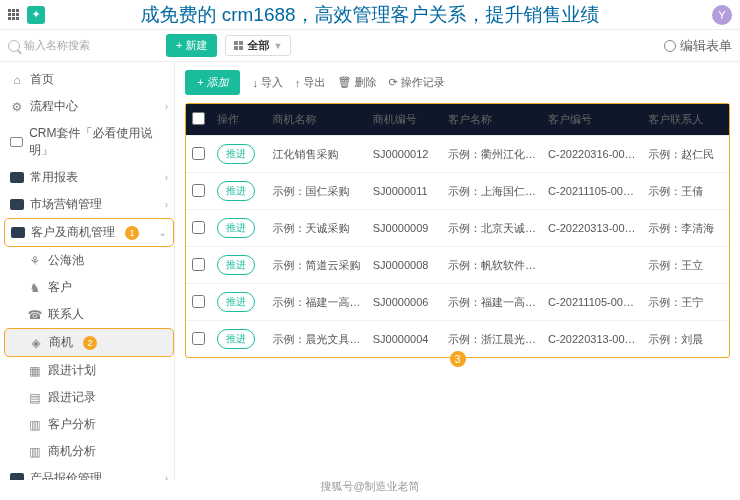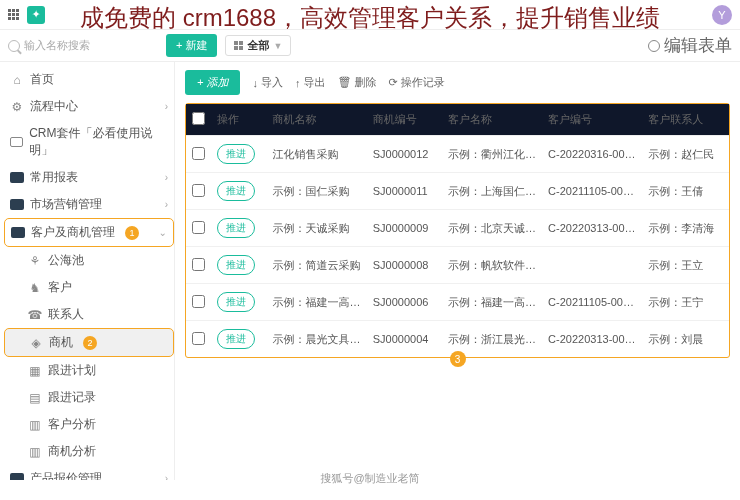--- a/index.html
+++ b/index.html
@@ -1,31 +1,31 @@
 <!DOCTYPE html>
 <html><head>
 <meta charset="utf-8">
 <style>
 * { margin: 0; padding: 0; box-sizing: border-box; }
 body { font-family: -apple-system, "Microsoft YaHei", sans-serif; font-size: 12px; color: #333; background: #fff; width: 740px; height: 500px; overflow: hidden; position: relative; }
-.overlay-title { position: absolute; top: 2px; left: 50%; transform: translateX(-50%); font-size: 24px; color: #7f1d1d; z-index: 100; white-space: nowrap; pointer-events: none; }
+.overlay-title { position: absolute; top: 2px; left: 50%; transform: translateX(-50%); font-size: 19px; color: #0369a1; z-index: 100; white-space: nowrap; pointer-events: none; }
 .topbar { display: flex; align-items: center; height: 30px; padding: 0 8px; border-bottom: 1px solid #eee; gap: 8px; }
 .grid-icon { display: grid; grid-template-columns: repeat(3,3px); grid-template-rows: repeat(3,3px); gap: 1px; }
 .grid-icon span { background: #666; }
 .logo { width: 18px; height: 18px; background: #1abc9c; border-radius: 3px; display: flex; align-items: center; justify-content: center; color: #fff; font-size: 11px; }
 .avatar { margin-left: auto; width: 20px; height: 20px; border-radius: 50%; background: #b39ddb; color: #fff; display: flex; align-items: center; justify-content: center; font-size: 11px; }
 .search-row { display: flex; align-items: center; height: 32px; padding: 0 8px; border-bottom: 1px solid #eee; gap: 8px; }
 .search-box { flex: 0 0 150px; display: flex; align-items: center; gap: 4px; color: #aaa; font-size: 11px; }
 .search-ico { width: 12px; height: 12px; border: 1.5px solid #bbb; border-radius: 50%; position: relative; }
 .search-ico::after { content: ''; position: absolute; width: 5px; height: 1.5px; background: #bbb; transform: rotate(45deg); bottom: -2px; right: -3px; }
 .btn-new { background: #1abc9c; color: #fff; border: none; padding: 4px 10px; border-radius: 3px; font-size: 11px; cursor: pointer; }
 .filter-all { display: flex; align-items: center; gap: 4px; padding: 2px 8px; border: 1px solid #ddd; border-radius: 3px; font-size: 11px; cursor: pointer; font-weight: bold; }
 .layout-ico { display: grid; grid-template-columns: 4px 4px; grid-template-rows: 4px 4px; gap: 1px; }
 .layout-ico span { background: #888; }
-.edit-table { margin-left: auto; display: flex; align-items: center; gap: 4px; font-size: 17px; color: #666; cursor: pointer; }
+.edit-table { margin-left: auto; display: flex; align-items: center; gap: 4px; font-size: 13px; color: #666; cursor: pointer; }
 .gear-ico { width: 12px; height: 12px; border: 1.5px solid #888; border-radius: 50%; position: relative; }
 .main { display: flex; height: calc(100% - 62px - 20px); }
 .sidebar { width: 175px; border-right: 1px solid #eee; overflow-y: auto; padding: 4px 0 4px 4px; }
 .nav-item { display: flex; align-items: center; gap: 6px; padding: 5px 6px; font-size: 12px; color: #555; cursor: pointer; border-radius: 3px; }
 .nav-item.active { background: #f0f0f0; }
 .nav-sub { padding-left: 24px; }
 .highlight-orange { border: 1.5px solid #f5a623; border-radius: 5px; }
 .badge-num { display: inline-flex; width: 14px; height: 14px; border-radius: 50%; background: #f5a623; color: #fff; font-size: 9px; align-items: center; justify-content: center; margin-left: 4px; }
 .chevron { margin-left: auto; color: #aaa; font-size: 10px; }
 .ico { width: 14px; height: 14px; display: inline-flex; align-items: center; justify-content: center; color: #888; }
@@ -35,21 +35,21 @@
 .btn-add { background: #1abc9c; color: #fff; border: none; padding: 5px 12px; border-radius: 3px; font-size: 11px; cursor: pointer; font-style: italic; }
 .tool-link { font-size: 11px; color: #666; cursor: pointer; display: flex; align-items: center; gap: 3px; }
 .table-wrap { border: 1.5px solid #f5a623; border-radius: 3px; position: relative; }
 .table { width: 100%; border-collapse: collapse; font-size: 11px; }
 .table th { background: #0f172a; padding: 8px 6px; text-align: left; font-weight: normal; color: #666; border-bottom: 1px solid #eee; }
 .table td { padding: 8px 6px; border-bottom: 1px solid #f0f0f0; color: #555; white-space: nowrap; overflow: hidden; text-overflow: ellipsis; max-width: 90px; }
 .table tr:last-child td { border-bottom: none; }
 .table input[type=checkbox] { cursor: pointer; }
 .btn-push { border: 1px solid #1abc9c; color: #1abc9c; background: #fff; padding: 2px 8px; border-radius: 10px; font-size: 10px; cursor: pointer; }
 .table-badge { position: absolute; bottom: -10px; left: 50%; transform: translateX(-50%); width: 16px; height: 16px; border-radius: 50%; background: #f5a623; color: #fff; font-size: 10px; display: flex; align-items: center; justify-content: center; }
-.footer { position: absolute; bottom: 12px; left: 0; right: 0; text-align: center; font-size: 11px; color: #999; padding: 2px; }
+.footer { position: absolute; bottom: 4px; left: 0; right: 0; text-align: center; font-size: 11px; color: #999; padding: 2px; }
 .card-ico { width:13px; height:10px; border:1px solid #888; border-radius:2px; }
 </style>
 </head>
 <body>
 
 <div class="overlay-title">成免费的 crm1688，高效管理客户关系，提升销售业绩</div>
 
 <div class="topbar">
   <div class="grid-icon">
       <span></span>

